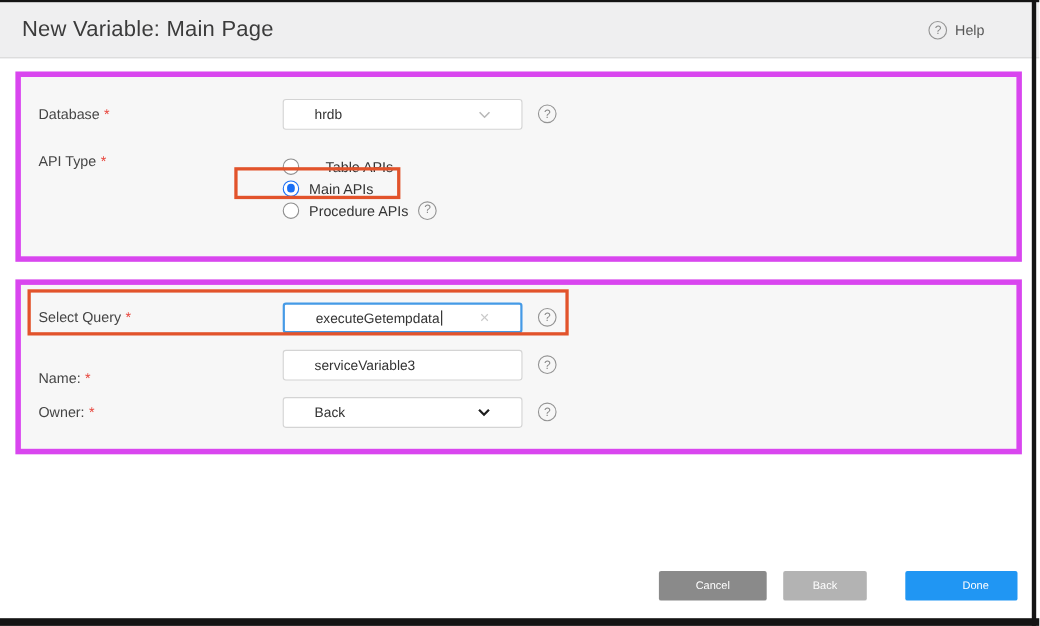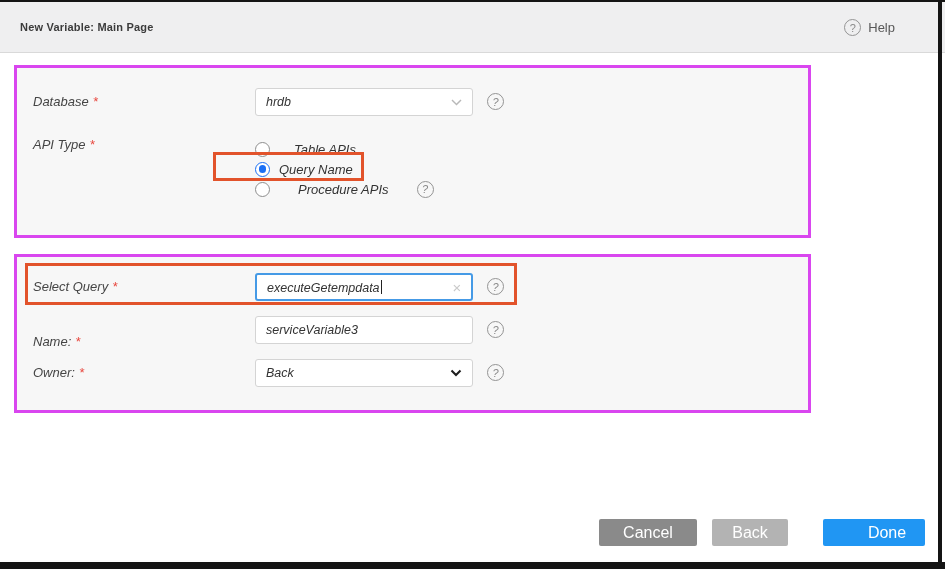--- a/index.html
+++ b/index.html
@@ -7,42 +7,42 @@
   #screen { position:relative; width:945px; height:569px; background:#fff; overflow:hidden; }
 
   .edge { position:absolute; background:#141414; }
   #edge-top { left:0; top:0; width:945px; height:2px; }
   #edge-right { left:938px; top:0; width:4px; height:569px; }
   #edge-bottom { left:0; top:562px; width:945px; height:7px; }
 
   header { position:absolute; left:0; top:2px; width:945px; height:51px;
            background:#efeff0; border-bottom:1px solid #d9d9d9; }
   .title { position:absolute; left:20px; top:0; height:51px; line-height:51px;
-           font-size:11px; font-weight:700; color:#3b3b3b; letter-spacing:.2px; }
+           font-size:20px; font-weight:400; color:#3b3b3b; letter-spacing:.2px; }
   .help-link { position:absolute; right:50px; top:0; height:51px; display:flex;
                align-items:center; gap:7px; cursor:pointer; }
   .help-label { font-size:13px; color:#575757; }
 
   .qicon { width:17px; height:17px; border:1.4px solid #949494; border-radius:50%;
            color:#8a8a8a; font-size:11px; line-height:14px; text-align:center;
            display:inline-flex; align-items:center; justify-content:center;
            background:transparent; flex:0 0 auto; }
 
-  .panel { position:absolute; left:14px; width:797px; background:#f7f7f7;
-           border:3px solid #d946ef;font-style:italic; }
+  .panel { position:absolute; left:14px; width:915px; background:#f7f7f7;
+           border:5px solid #d946ef; }
   #panel-api { top:65px; height:173px; }
   #panel-details { top:254px; height:159px; }
 
   .flabel { position:absolute; left:16px; height:28px; line-height:28px;
             font-size:13px; color:#454545; white-space:nowrap; }
   .req { color:#e8483f; margin-left:4px; }
 
   .ctl { position:absolute; left:238px; width:218px; height:28px; background:#fff;
          border:1px solid #d4d4d4; border-radius:3px; display:flex; align-items:center;
-         padding:0 10px; font-size:12.5px; color:#333; cursor:pointer; }
+         padding:0 28px; font-size:12.5px; color:#333; cursor:pointer; }
   .ctl .val { flex:1 1 auto; overflow:hidden; white-space:nowrap; }
   .ctl .chev { flex:0 0 auto; }
 
   .help-abs { position:absolute; left:470px; cursor:pointer; }
 
   .radio-row { position:absolute; left:238px; height:18px; display:flex;
                align-items:center; cursor:pointer; }
   .radio { width:15px; height:15px; border:1px solid #8e8e8e; border-radius:50%;
            background:#fff; position:relative; flex:0 0 auto; }
   .radio.checked { border:1.4px solid #1a6ff5; }
@@ -58,21 +58,21 @@
 
   #select-query-input { border:2px solid #459ae6; cursor:text; }
   .caret { display:inline-block; width:1.3px; height:14px; background:#222;
            margin-left:1px; vertical-align:-2px; }
   .clear-x { flex:0 0 auto; font-size:15px; color:#c9c9c9; line-height:1;
              margin-left:6px; cursor:pointer; }
 
   #name-input { cursor:text; }
 
   .btn { position:absolute; top:519px; height:27px; border:none; border-radius:2px;
-         color:#ffffff; font-size:16px; font-family:"Liberation Sans",sans-serif;
+         color:#ffffff; font-size:10px; font-family:"Liberation Sans",sans-serif;
          cursor:pointer; }
   #cancel-button { left:599px; width:98px; background:#8a8a8a; }
   #back-button   { left:712px; width:76px; background:#b3b3b3; }
   #done-button   { left:823px; width:102px; background:#2096f3;padding-left:26px; }
 </style>
 </head>
 <body>
 
 <div id="screen">
 
@@ -102,23 +102,23 @@
     <div class="flabel" style="top:63px;">
       <span>API Type</span><span class="req">*</span>
     </div>
 
     <div class="radio-row" style="top:72px;gap:15px;">
       <span class="radio"></span>
       <span class="radio-label">Table APIs</span>
     </div>
     <div class="radio-row" style="top:92px;">
       <span class="radio checked"></span>
-      <span class="radio-label">Query Name</span>
+      <span class="radio-label">Main APIs</span>
     </div>
-    <div class="radio-row" style="top:112px;gap:19px;">
+    <div class="radio-row" style="top:112px;">
       <span class="radio"></span>
       <span class="radio-label">Procedure APIs</span>
       <span class="qicon">?</span>
     </div>
   </section>
 
   <section class="panel" id="panel-details">
 
     <div class="flabel" style="top:16px;">
       <span>Select Query</span><span class="req">*</span>

